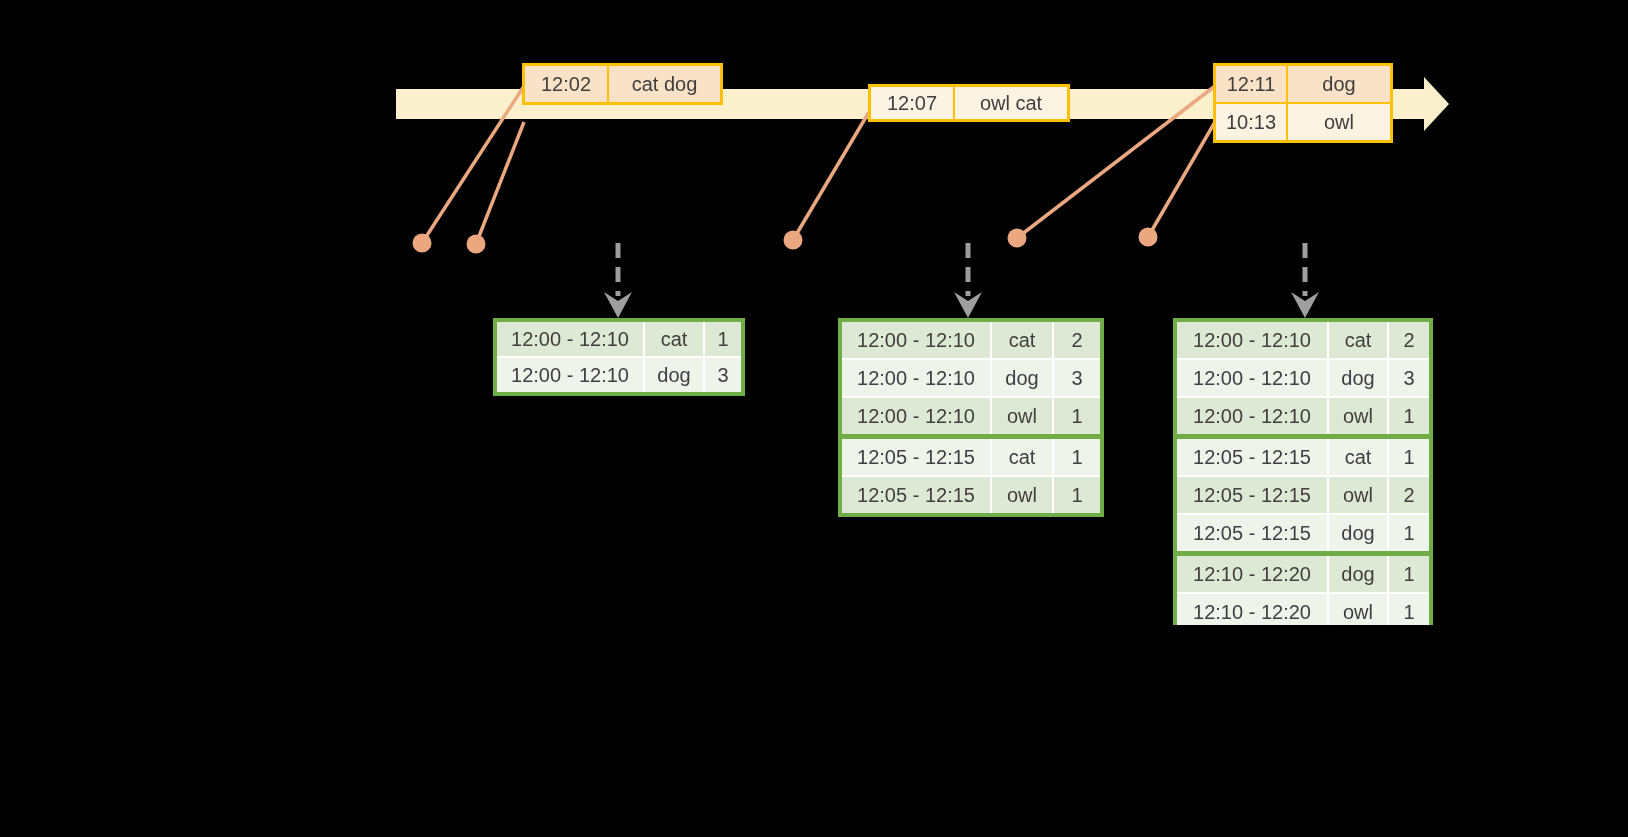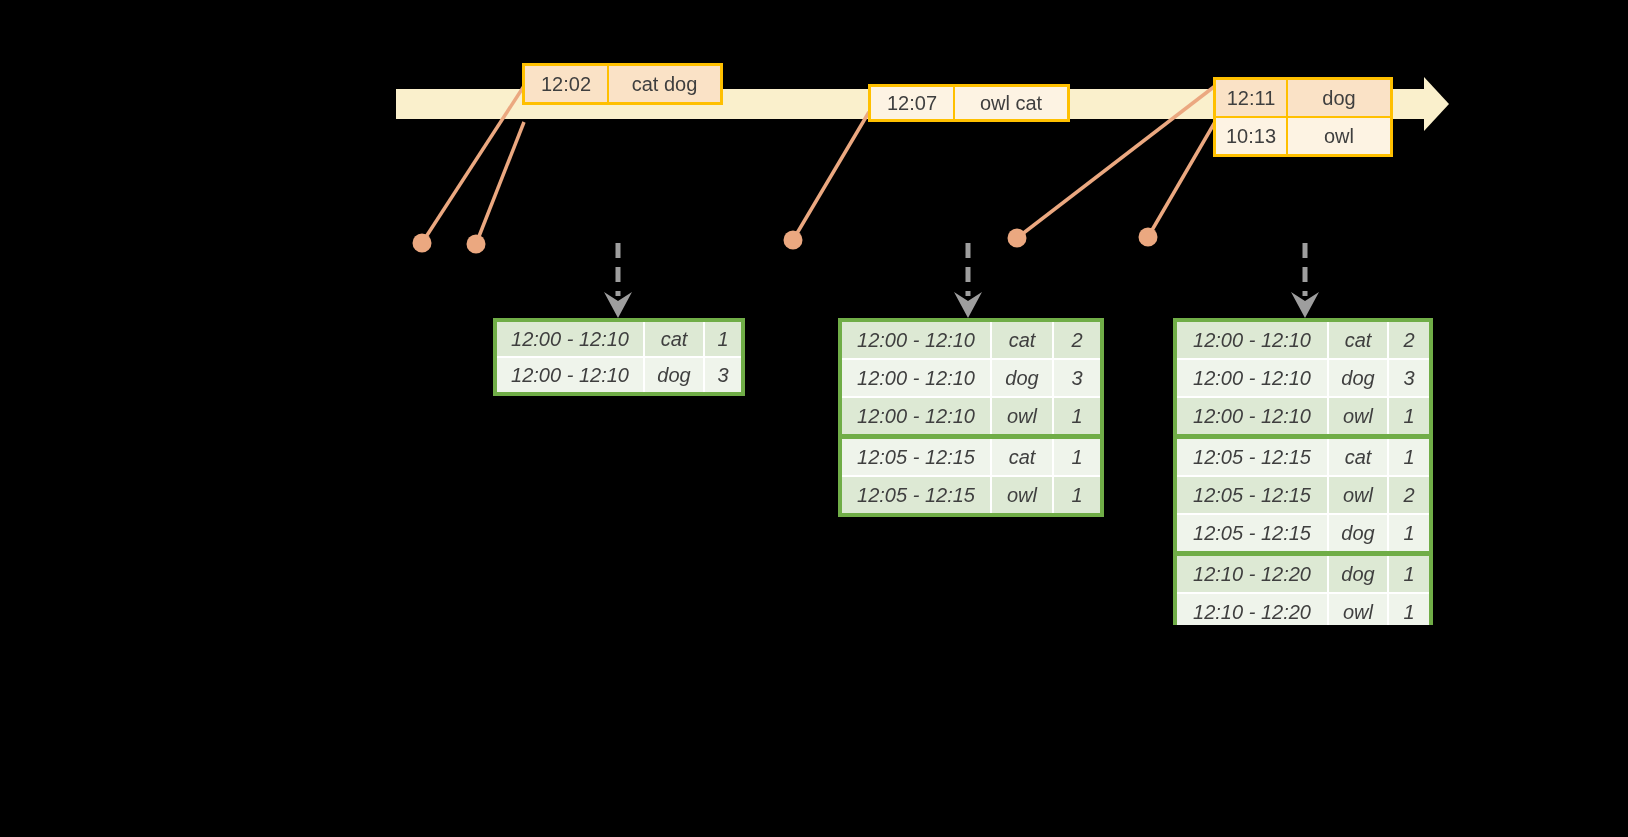--- a/index.html
+++ b/index.html
@@ -12,28 +12,28 @@
     overflow:hidden;font-family:"Liberation Sans",sans-serif;text-align:center;}
   .overlay{position:absolute;left:0;top:0;z-index:0;}
 
   
   .event-table{position:absolute;z-index:2;background:var(--gold);
     border:3px solid var(--gold);display:flex;flex-direction:column;gap:2px;}
   .erow{display:grid;gap:2px;}
   #t1 .erow{grid-template-columns:82px 111px;height:36px;}
   #t2 .erow{grid-template-columns:82px 112px;height:32px;}
   #t3 .erow{grid-template-columns:70px 102px;height:36px;}
-  #t1{left:522px;top:63px;} #t2{left:868px;top:84px;} #t3{left:1213px;top:63px;margin-top:14px;}
+  #t1{left:522px;top:63px;} #t2{left:868px;top:84px;} #t3{left:1213px;top:63px;}
   .ecell{display:flex;align-items:center;justify-content:center;
     font-size:20px;color:var(--ink);white-space:nowrap;}
   .ecell.peach{background:var(--peach);} .ecell.cream{background:var(--cream);}
 
   
   .result-table{position:absolute;z-index:2;background:var(--green);
-    border:4px solid var(--green);display:flex;flex-direction:column;gap:5px;font-style:italic;}
+    border:4px solid var(--green);display:flex;flex-direction:column;gap:5px;}
   #g1{left:493px;top:318px;} #g2{left:838px;top:318px;} #g3{left:1173px;top:318px;}
   .rgroup{display:flex;flex-direction:column;gap:2px;background:#ffffff;}
   .rrow{display:grid;gap:2px;background:#ffffff;}
   #g1 .rrow{grid-template-columns:146px 58px 36px;height:34px;}
   #g2 .rrow{grid-template-columns:148px 60px 46px;height:36px;}
   #g3 .rrow{grid-template-columns:150px 58px 40px;height:36px;}
   .rcell{display:flex;align-items:center;justify-content:center;
     font-size:20px;color:var(--ink);white-space:nowrap;}
   .rrow.dark .rcell{background:var(--cell-dark);}
   .rrow.light .rcell{background:var(--cell-light);}

